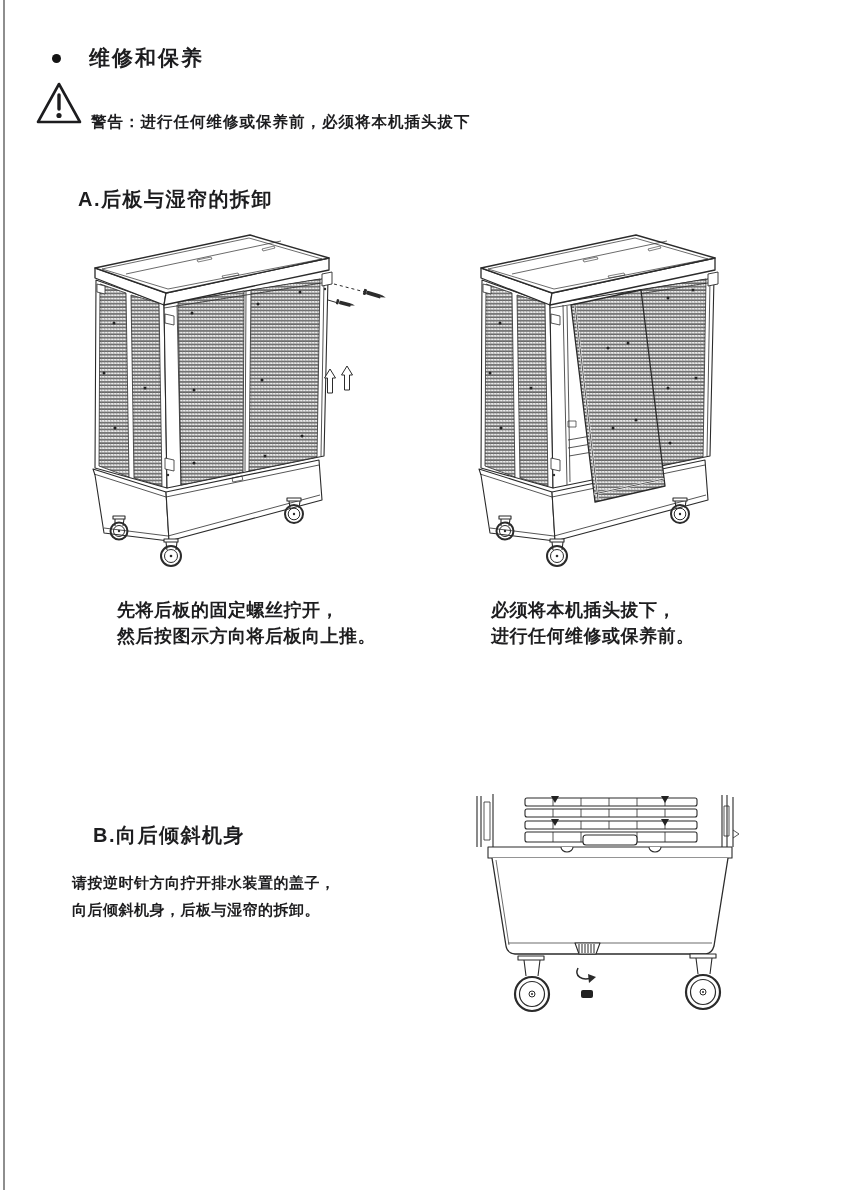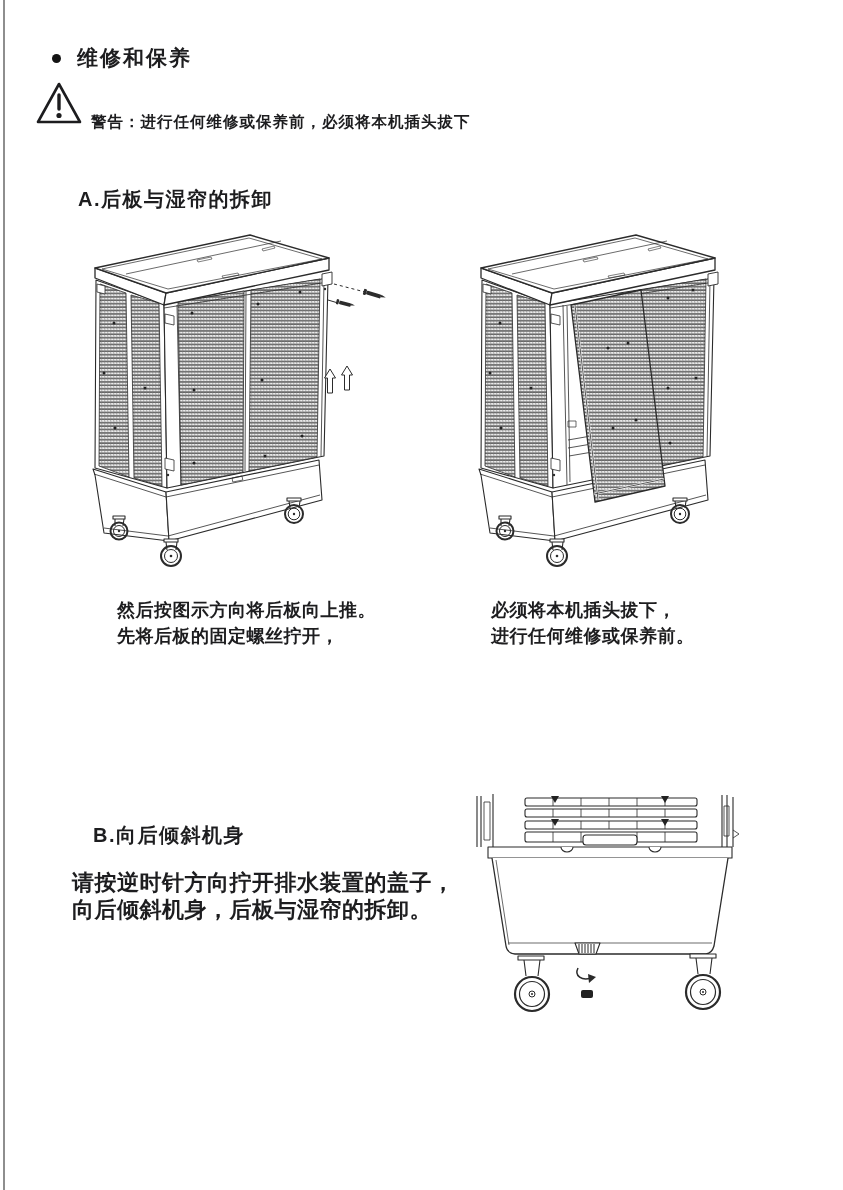--- a/index.html
+++ b/index.html
@@ -1,33 +1,33 @@
 <!DOCTYPE html>
 <html><head>
 <meta charset="utf-8">
 <style>
   html,body { margin:0; padding:0; background:#fff; }
   .page {
     position:relative; width:843px; height:1190px; background:#ffffff;
     font-family:"Liberation Sans", sans-serif; color:#1d1d1f; overflow:hidden;
   }
   .page-edge { position:absolute; left:3px; top:0; width:2px; height:100%; background:#8e8e8e; }
-  .header { position:absolute; left:52px; top:44px; display:flex; align-items:center; gap:16px; }
+  .header { position:absolute; left:52px; top:44px; display:flex; align-items:center; gap:28px; }
   .bullet { width:9px; height:9px; border-radius:50%; background:#141414; }
   .page-title { font-size:21px; font-weight:bold; margin:0; letter-spacing:2px; }
   .warning-icon { position:absolute; left:35px; top:80px; }
   .warning-text { position:absolute; left:91px; top:106px; font-size:15.5px; font-weight:bold; line-height:32px; letter-spacing:1px; white-space:nowrap; }
   .warning-text .indent { padding-left:48px; }
   .sec-title { position:absolute; font-size:20px; font-weight:bold; margin:16px; letter-spacing:1.5px; }
   .sec-a { left:62px; top:170px; }
   .sec-b { left:77px; top:806px; }
   .caption { position:absolute; font-size:18px; font-weight:bold; line-height:26px; letter-spacing:0.5px; white-space:nowrap; }
   .cap-a1 { left:117px; top:597px; }
   .cap-a2 { left:491px; top:597px; }
-  .cap-b  { left:72px;  top:869px; font-size:22px; line-height:27px; }
+  .cap-b  { left:72px;  top:869px; font-size:15px; line-height:27px; }
   .fig { position:absolute; }
   .fig-a1 { left:82px;  top:228px; }
   .fig-a2 { left:468px; top:228px; }
   .fig-b  { left:440px; top:790px; }
   svg { display:block; }
 </style>
 </head>
 <body>
 
 <div class="page">
@@ -233,22 +233,22 @@
           <circle cx="140" cy="120" r="1.5"></circle>
             <circle cx="160" cy="115" r="1.5"></circle>
             <circle cx="145" cy="200" r="1.5"></circle>
             <circle cx="168" cy="192" r="1.5"></circle>
         </g>
       </g>
     </svg>
   </div>
 
   <div class="caption cap-a1">
+    <div>先将后板的固定螺丝拧开，</div>
     <div>然后按图示方向将后板向上推。</div>
-    <div>先将后板的固定螺丝拧开，</div>
   </div>
   <div class="caption cap-a2">
     <div>必须将本机插头拔下，</div>
     <div>进行任何维修或保养前。</div>
   </div>
 
   <h2 class="sec-title sec-b">B.向后倾斜机身</h2>
   <div class="caption cap-b">
     <div>请按逆时针方向拧开排水装置的盖子，</div>
     <div>向后倾斜机身，后板与湿帘的拆卸。</div>

